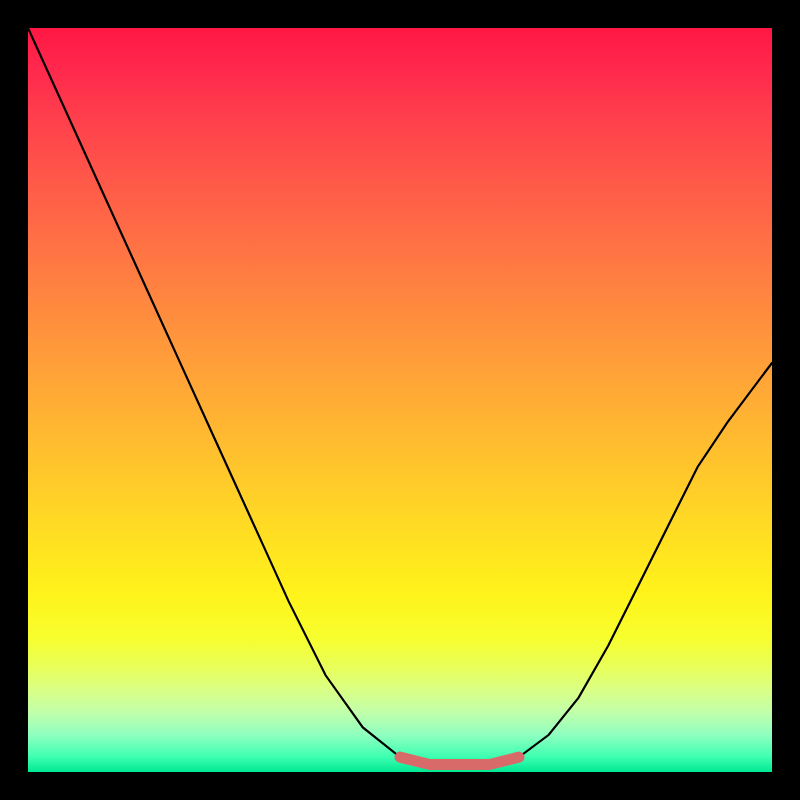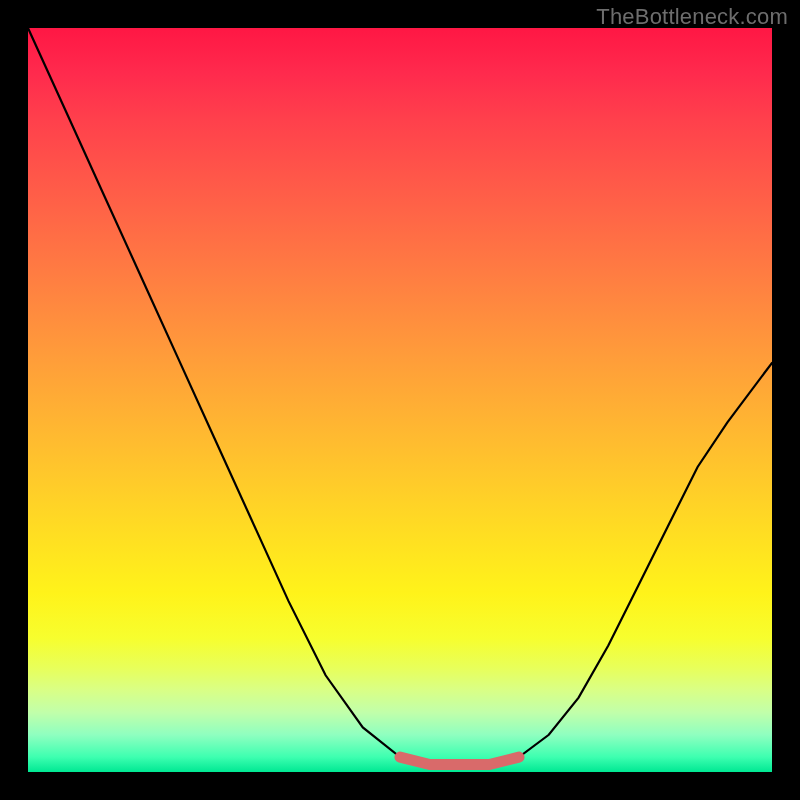--- a/index.html
+++ b/index.html
@@ -60,21 +60,20 @@
     left: 0;
     top: 0;
     width: 744px;
     height: 744px;
   }
 </style>
 </head>
 <body>
 
 <div class="frame">
-  <div class="watermark">TheBottleneck.com</div>
 
   <div class="plot">
     <svg class="curve" viewBox="0 0 744 744" preserveAspectRatio="none">
       <path fill="none" stroke="#000" stroke-width="2.2" stroke-linecap="round" d="M0.0 0.0 L37.2 81.8 L74.4 163.7 L111.6 245.5 L148.8 327.4 L186.0 409.2 L223.2 491.0 L260.4 572.9 L297.6 647.3 L334.8 699.4 L372.0 729.1 L401.8 736.6 L431.5 736.6 L461.3 736.6 L491.0 729.1 L520.8 706.8 L550.6 669.6 L580.3 617.5 L610.1 558.0 L639.8 498.5 L669.6 439.0 L699.4 394.3 L744.0 334.8"></path>
       <path fill="none" stroke="#d96a6a" stroke-width="11" stroke-linecap="round" d="M372.0 729.1 L401.8 736.6 L431.5 736.6 L461.3 736.6 L491.0 729.1"></path>
     </svg>
   </div>
 </div>
 
 </body></html>

